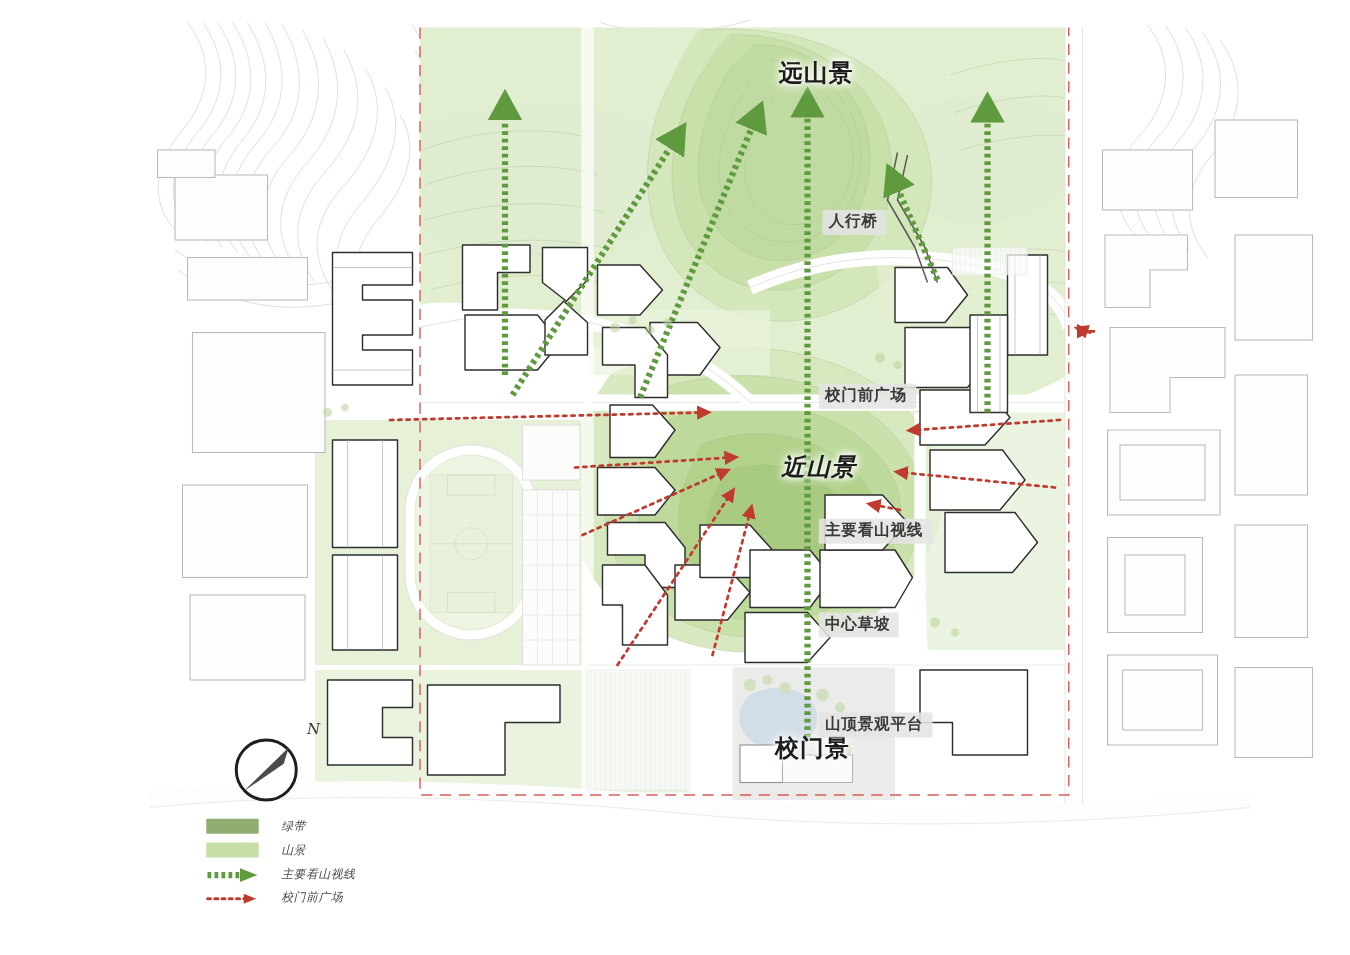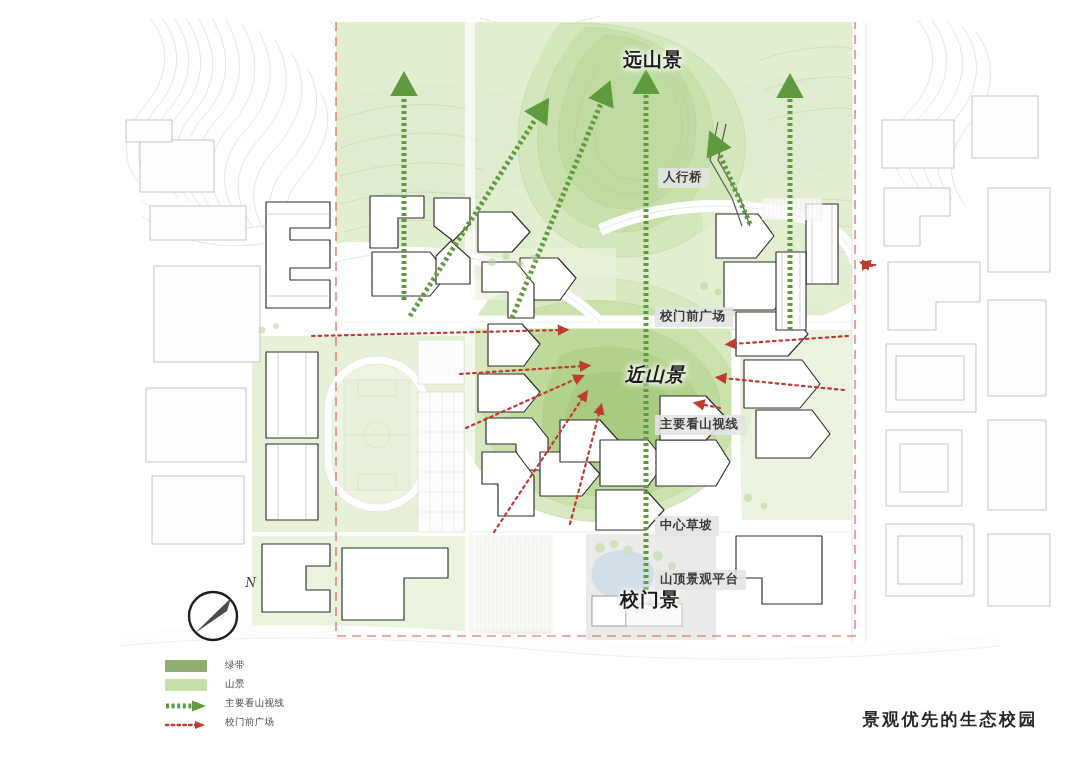--- a/index.html
+++ b/index.html
@@ -29,21 +29,21 @@
   .maplabel.minor{
     font-size:12.5px;font-weight:700;letter-spacing:.6px;
     color:#3a3a3a;
     background:rgba(228,228,226,.88);
     padding:3px 7px 4px 5px;
     border-radius:1px;
   }
 
   
   #legend{position:absolute;left:165px;top:655px;}
-  .leg-row{display:flex;align-items:flex-end;height:17px;margin-bottom:2px;}
+  .leg-row{display:flex;align-items:flex-start;height:17px;margin-bottom:2px;font-style:italic;}
   .leg-key{width:42px;height:12px;margin-right:18px;flex:0 0 auto;}
   .leg-key.swatch{border-radius:1px;}
   .leg-key.arrowkey{height:12px;position:relative;}
   .leg-txt{
     font-family:"DejaVu Sans","Liberation Sans",sans-serif;
     font-size:9.5px;color:#4a4a4a;letter-spacing:.4px;white-space:nowrap;
   }
 
   
   #footer-title{
@@ -402,21 +402,21 @@
     </g>
   </svg>
 
   <div class="maplabel major" style="left:623px;top:50px;">远山景</div>
   <div class="maplabel major" style="left:625px;top:365px;font-style:italic;">近山景</div>
   <div class="maplabel major" style="left:620px;top:590px;">校门景</div>
 
   <div class="maplabel minor" style="left:658px;top:168px;">人行桥</div>
   <div class="maplabel minor" style="left:655px;top:307px;">校门前广场</div>
   <div class="maplabel minor" style="left:655px;top:415px;">主要看山视线</div>
-  <div class="maplabel minor" style="left:655px;top:516px;text-align:right;">中心草坡</div>
+  <div class="maplabel minor" style="left:655px;top:490px;text-align:right;">中心草坡</div>
   <div class="maplabel minor" style="left:655px;top:570px;">山顶景观平台</div>
 
   <div id="compass">
     <svg width="72" height="66" viewBox="0 0 72 66">
       <circle cx="31" cy="38" r="24" fill="#ffffff" stroke="#1f1f1f" stroke-width="2.4"></circle>
       <path d="M13,55 L49,20 L45,33 Z" fill="#4a4a4a"></path>
     </svg>
     <span class="n-txt">N</span>
   </div>
 
@@ -447,15 +447,14 @@
         <svg width="42" height="12" viewBox="0 0 42 12">
           <line x1="1" y1="6" x2="31" y2="6" stroke="#bf3b30" stroke-width="2.4" stroke-dasharray="2.4 3.4" stroke-linecap="round"></line>
           <path d="M30,2 L40,6 L30,10 Z" fill="#bf3b30"></path>
         </svg>
       </span>
       <span class="leg-txt">校门前广场</span>
     </div>
 
   </div>
 
-  <div id="footer-title">景观优先的生态校园</div>
 
 </div>
 
 </body></html>

